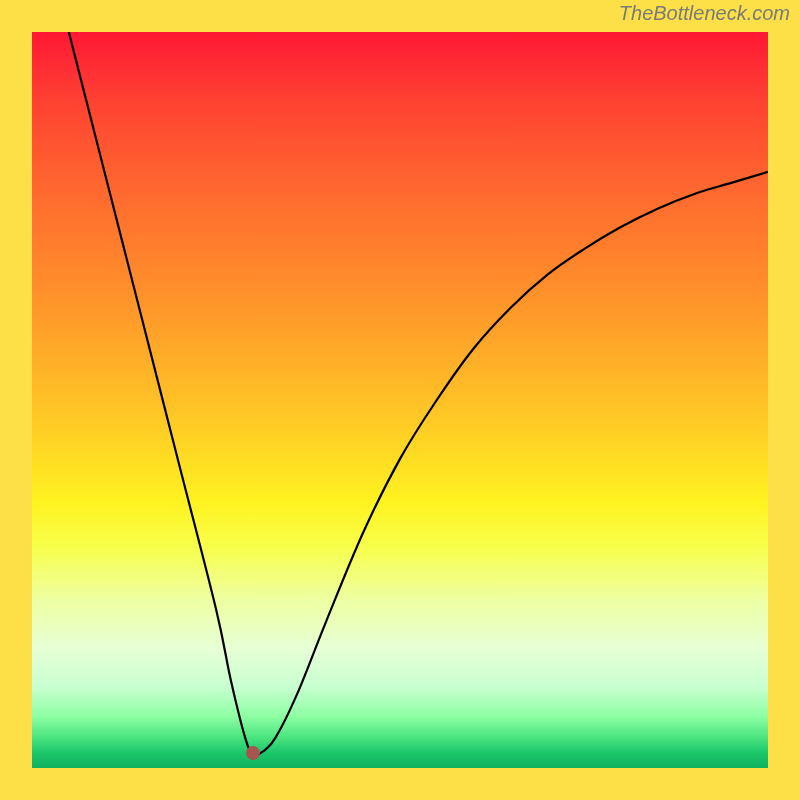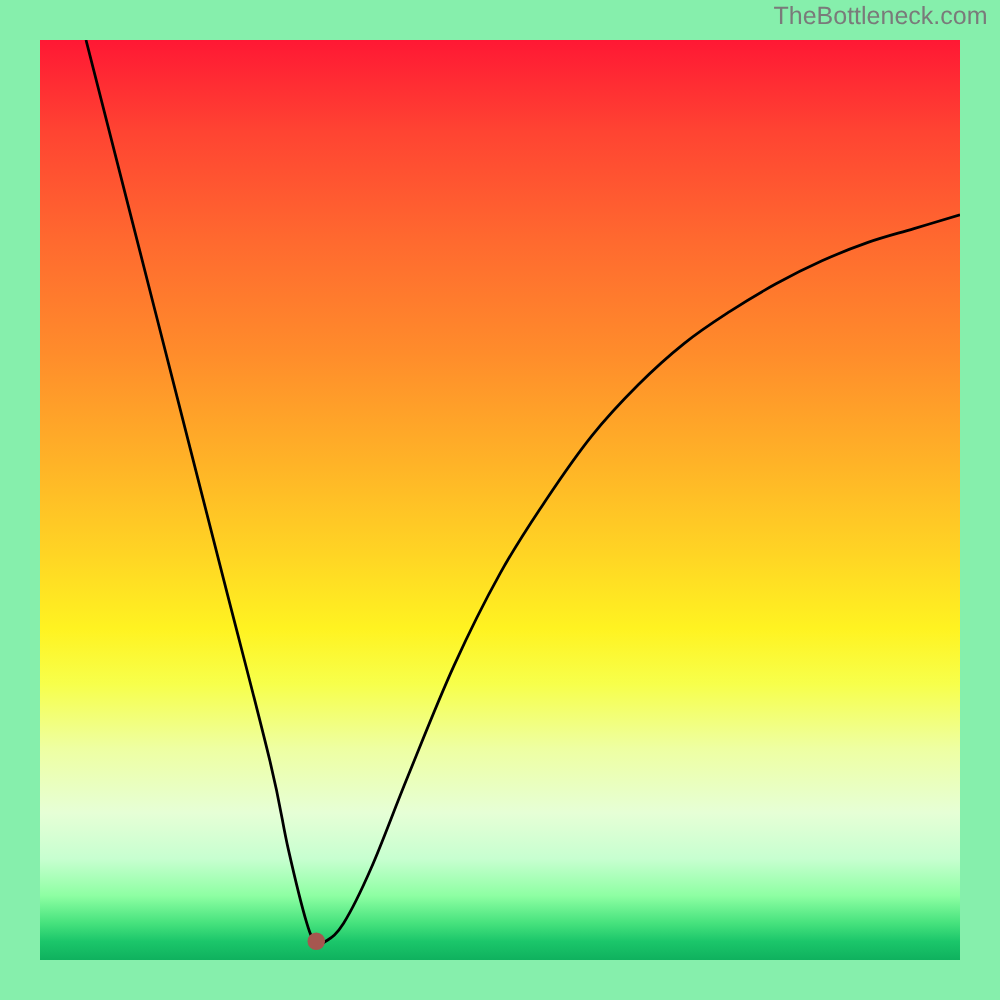--- a/index.html
+++ b/index.html
@@ -8,21 +8,22 @@
     width: 800px;
     height: 800px;
     background: #000000;
     overflow: hidden;
     font-family: Arial, Helvetica, sans-serif;
   }
   .canvas {
     position: relative;
     width: 800px;
     height: 800px;
-    background: #86efac;
+    background: #fde047;
+    font-style: italic;
   }
   .plot-area {
     position: absolute;
     left: 32px;
     top: 32px;
     width: 736px;
     height: 736px;
     background: linear-gradient(
       to bottom,
       #ff1834 0%,

